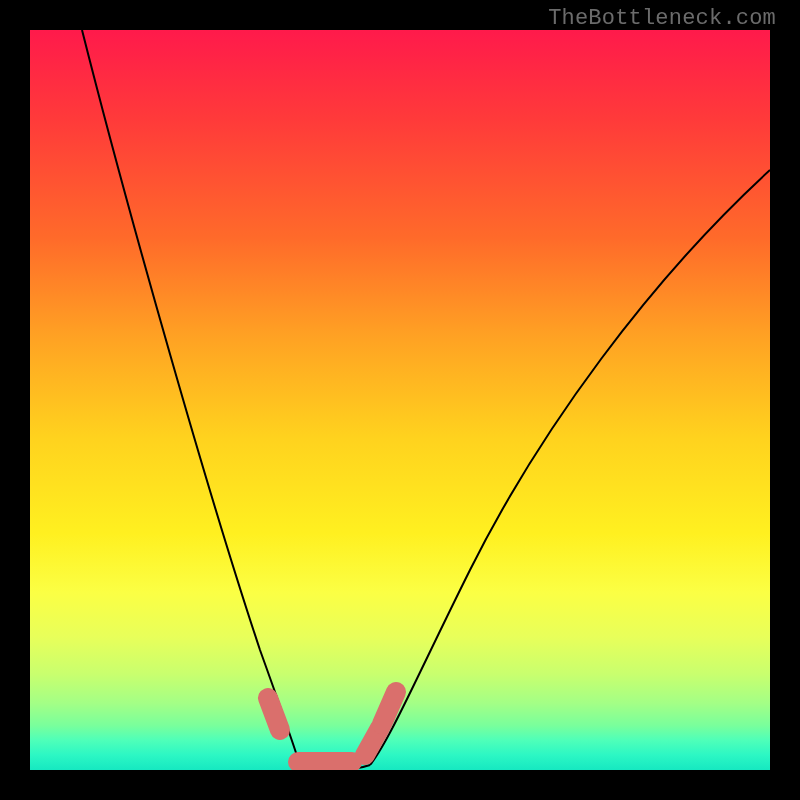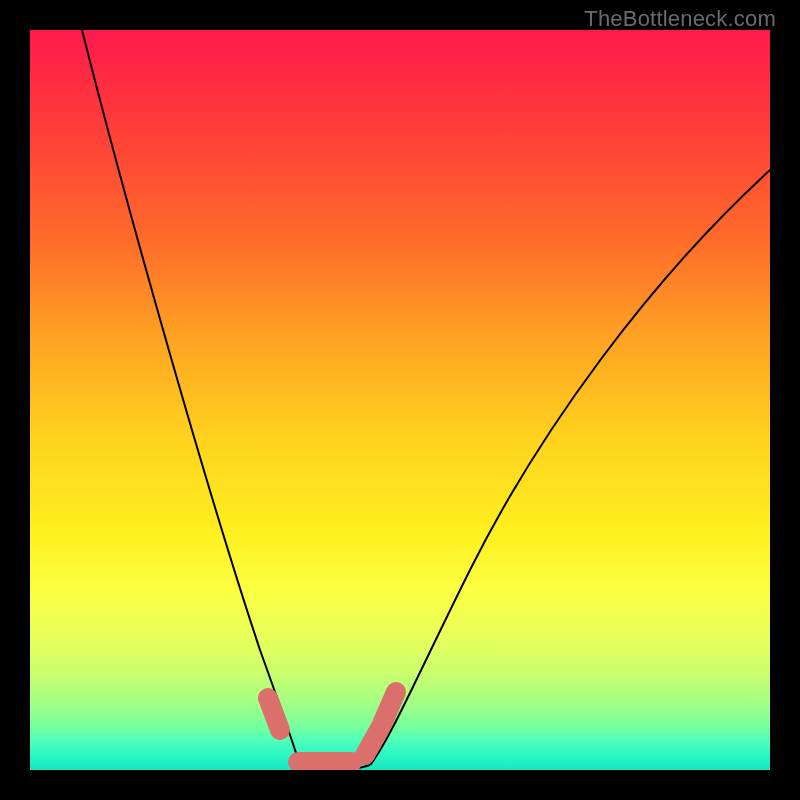--- a/index.html
+++ b/index.html
@@ -9,20 +9,21 @@
     height: 800px;
     background: #000;
     overflow: hidden;
     font-family: Arial, Helvetica, sans-serif;
   }
   .frame {
     position: relative;
     width: 788px;
     height: 800px;
     background: #000;
+    font-family: Liberation Mono, monospace;
   }
   .watermark {
     position: absolute;
     top: 6px;
     right: 12px;
     color: #6b6b6b;
     font-size: 22px;
     font-weight: 500;
     letter-spacing: 0.2px;
     z-index: 10;

